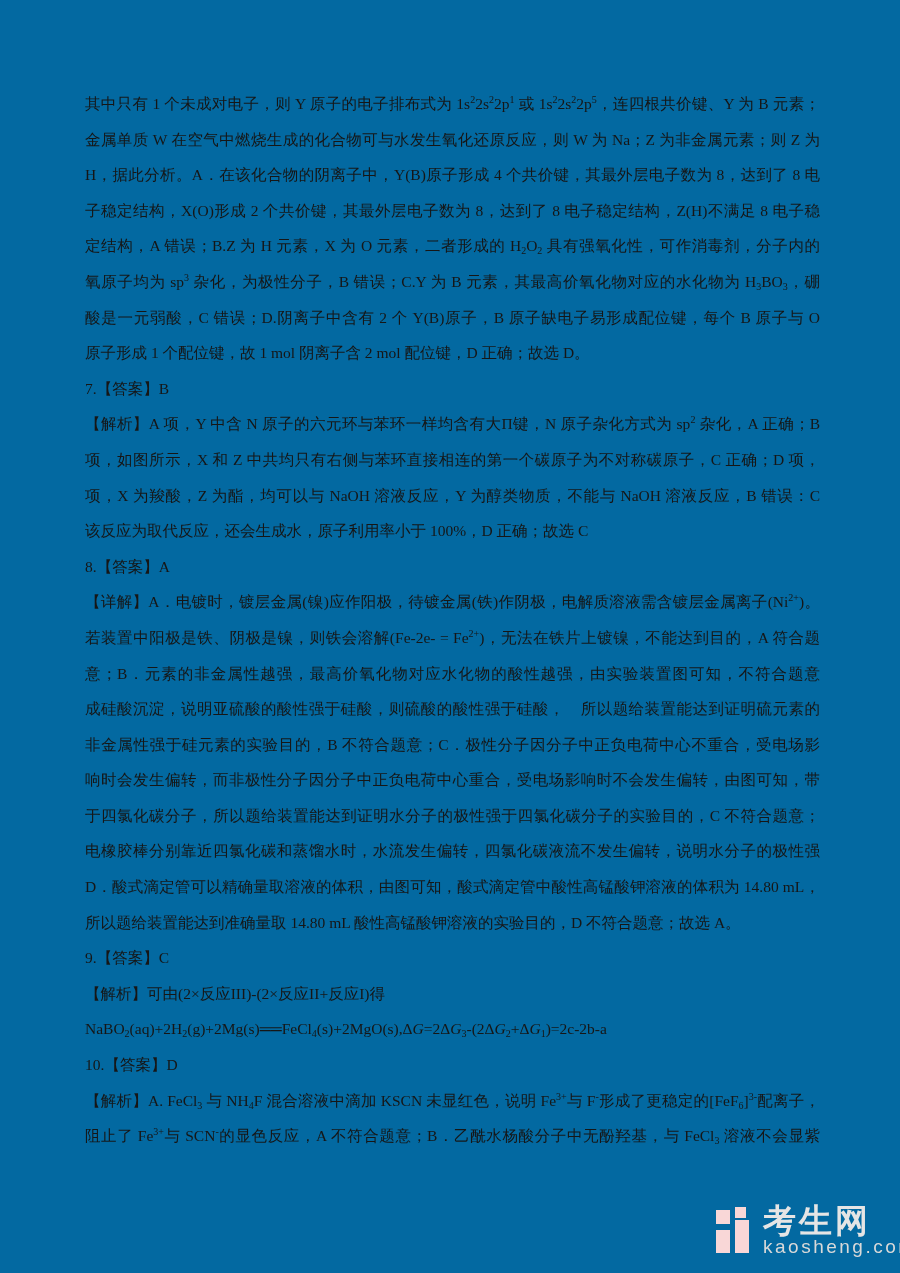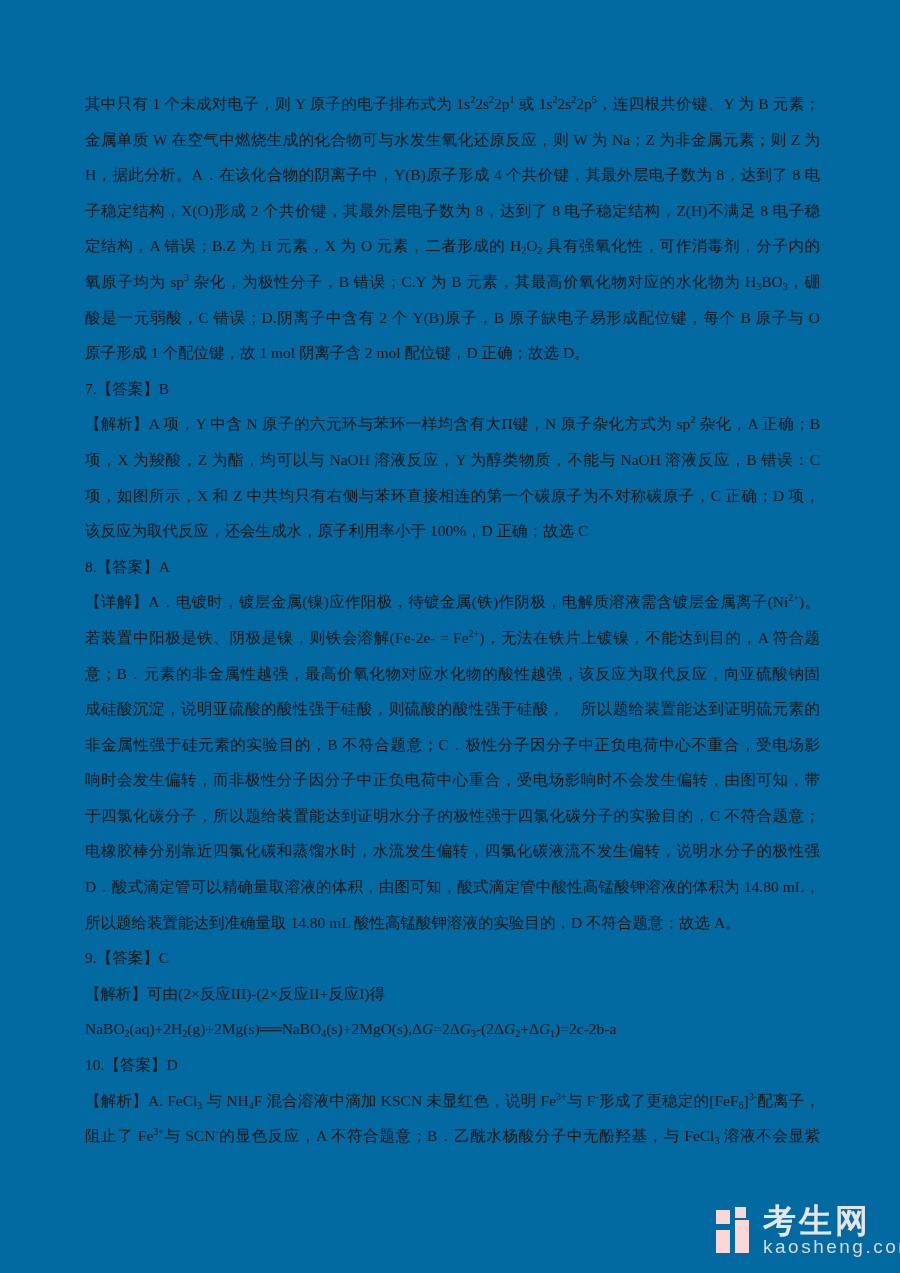--- a/index.html
+++ b/index.html
@@ -83,37 +83,37 @@
       <div class="line"><span>其中只有 1 个未成对电子，则 Y 原子的电子排布式为 1s</span><sup>2</sup><span>2s</span><sup>2</sup><span>2p</span><sup>1</sup><span> 或 1s</span><sup>2</sup><span>2s</span><sup>2</sup><span>2p</span><sup>5</sup><span>，连四根共价键、Y 为 B 元素；</span></div>
       <div class="line"><span>金属单质 W 在空气中燃烧生成的化合物可与水发生氧化还原反应，则 W 为 Na；Z 为非金属元素；则 Z 为</span></div>
       <div class="line"><span>H，据此分析。A．在该化合物的阴离子中，Y(B)原子形成 4 个共价键，其最外层电子数为 8，达到了 8 电</span></div>
       <div class="line"><span>子稳定结构，X(O)形成 2 个共价键，其最外层电子数为 8，达到了 8 电子稳定结构，Z(H)不满足 8 电子稳</span></div>
       <div class="line"><span>定结构，A 错误；B.Z 为 H 元素，X 为 O 元素，二者形成的 H</span><sub>2</sub><span>O</span><sub>2</sub><span> 具有强氧化性，可作消毒剂，分子内的</span></div>
       <div class="line"><span>氧原子均为 sp</span><sup>3</sup><span> 杂化，为极性分子，B 错误；C.Y 为 B 元素，其最高价氧化物对应的水化物为 H</span><sub>3</sub><span>BO</span><sub>3</sub><span>，硼</span></div>
       <div class="line"><span>酸是一元弱酸，C 错误；D.阴离子中含有 2 个 Y(B)原子，B 原子缺电子易形成配位键，每个 B 原子与 O</span></div>
       <div class="line end"><span>原子形成 1 个配位键，故 1 mol 阴离子含 2 mol 配位键，D 正确；故选 D。</span></div>
       <div class="line end"><span>7.【答案】B</span></div>
       <div class="line"><span>【解析】A 项，Y 中含 N 原子的六元环与苯环一样均含有大Π键，N 原子杂化方式为 sp</span><sup>2</sup><span> 杂化，A 正确；B</span></div>
+      <div class="line"><span>项，如图所示，X 和 Z 中共均只有右侧与苯环直接相连的第一个碳原子为不对称碳原子，C 正确；D 项，</span></div>
       <div class="line"><span>项，X 为羧酸，Z 为酯，均可以与 NaOH 溶液反应，Y 为醇类物质，不能与 NaOH 溶液反应，B 错误：C</span></div>
-      <div class="line"><span>项，如图所示，X 和 Z 中共均只有右侧与苯环直接相连的第一个碳原子为不对称碳原子，C 正确；D 项，</span></div>
       <div class="line end"><span>该反应为取代反应，还会生成水，原子利用率小于 100%，D 正确；故选 C</span></div>
       <div class="line end"><span>8.【答案】A</span></div>
       <div class="line"><span>【详解】A．电镀时，镀层金属(镍)应作阳极，待镀金属(铁)作阴极，电解质溶液需含镀层金属离子(Ni</span><sup>2+</sup><span>)。</span></div>
       <div class="line"><span>若装置中阳极是铁、阴极是镍，则铁会溶解(Fe-2e- = Fe</span><sup>2+</sup><span>)，无法在铁片上镀镍，不能达到目的，A 符合题</span></div>
-      <div class="line"><span>意；B．元素的非金属性越强，最高价氧化物对应水化物的酸性越强，该反应为取代反应，向亚硫酸钠固</span></div>
+      <div class="line"><span>意；B．元素的非金属性越强，最高价氧化物对应水化物的酸性越强，由实验装置图可知，不符合题意</span></div>
       <div class="line"><span>成硅酸沉淀，说明亚硫酸的酸性强于硅酸，则硫酸的酸性强于硅酸，　所以题给装置能达到证明硫元素的</span></div>
       <div class="line"><span>非金属性强于硅元素的实验目的，B 不符合题意；C．极性分子因分子中正负电荷中心不重合，受电场影</span></div>
       <div class="line"><span>响时会发生偏转，而非极性分子因分子中正负电荷中心重合，受电场影响时不会发生偏转，由图可知，带</span></div>
       <div class="line"><span>于四氯化碳分子，所以题给装置能达到证明水分子的极性强于四氯化碳分子的实验目的，C 不符合题意；</span></div>
       <div class="line"><span>电橡胶棒分别靠近四氯化碳和蒸馏水时，水流发生偏转，四氯化碳液流不发生偏转，说明水分子的极性强</span></div>
       <div class="line"><span>D．酸式滴定管可以精确量取溶液的体积，由图可知，酸式滴定管中酸性高锰酸钾溶液的体积为 14.80 mL，</span></div>
       <div class="line end"><span>所以题给装置能达到准确量取 14.80 mL 酸性高锰酸钾溶液的实验目的，D 不符合题意；故选 A。</span></div>
       <div class="line end"><span>9.【答案】C</span></div>
       <div class="line end"><span>【解析】可由(2×反应III)-(2×反应II+反应I)得</span></div>
-      <div class="line end"><span>NaBO</span><sub>2</sub><span>(aq)+2H</span><sub>2</sub><span>(g)+2Mg(s)══NaBO</span><sub>4</sub><span>(s)+2MgO(s),Δ</span><i>G</i><span>=2Δ</span><i>G</i><sub>3</sub><span>-(2Δ</span><i>G</i><sub>2</sub><span>+Δ</span><i>G</i><sub>1</sub><span>)=2c-2b-a</span></div>
+      <div class="line end"><span>NaBO</span><sub>2</sub><span>(aq)+2H</span><sub>2</sub><span>(g)+2Mg(s)══FeCl</span><sub>4</sub><span>(s)+2MgO(s),Δ</span><i>G</i><span>=2Δ</span><i>G</i><sub>3</sub><span>-(2Δ</span><i>G</i><sub>2</sub><span>+Δ</span><i>G</i><sub>1</sub><span>)=2c-2b-a</span></div>
       <div class="line end"><span>10.【答案】D</span></div>
       <div class="line"><span>【解析】A. FeCl</span><sub>3</sub><span> 与 NH</span><sub>4</sub><span>F 混合溶液中滴加 KSCN 未显红色，说明 Fe</span><sup>3+</sup><span>与 F</span><sup>-</sup><span>形成了更稳定的[FeF</span><sub>6</sub><span>]</span><sup>3-</sup><span>配离子，</span></div>
       <div class="line"><span>阻止了 Fe</span><sup>3+</sup><span>与 SCN</span><sup>-</sup><span>的显色反应，A 不符合题意；B．乙酰水杨酸分子中无酚羟基，与 FeCl</span><sub>3</sub><span> 溶液不会显紫</span></div>
     </div>
 
   <div class="watermark">
     <div class="wm-logo">
       <div class="blk b1" style="background: rgb(249, 215, 215);"></div>
       <div class="blk b2" style="background: rgb(249, 215, 215);"></div>
       <div class="blk b3" style="background: rgb(249, 215, 215);"></div>

